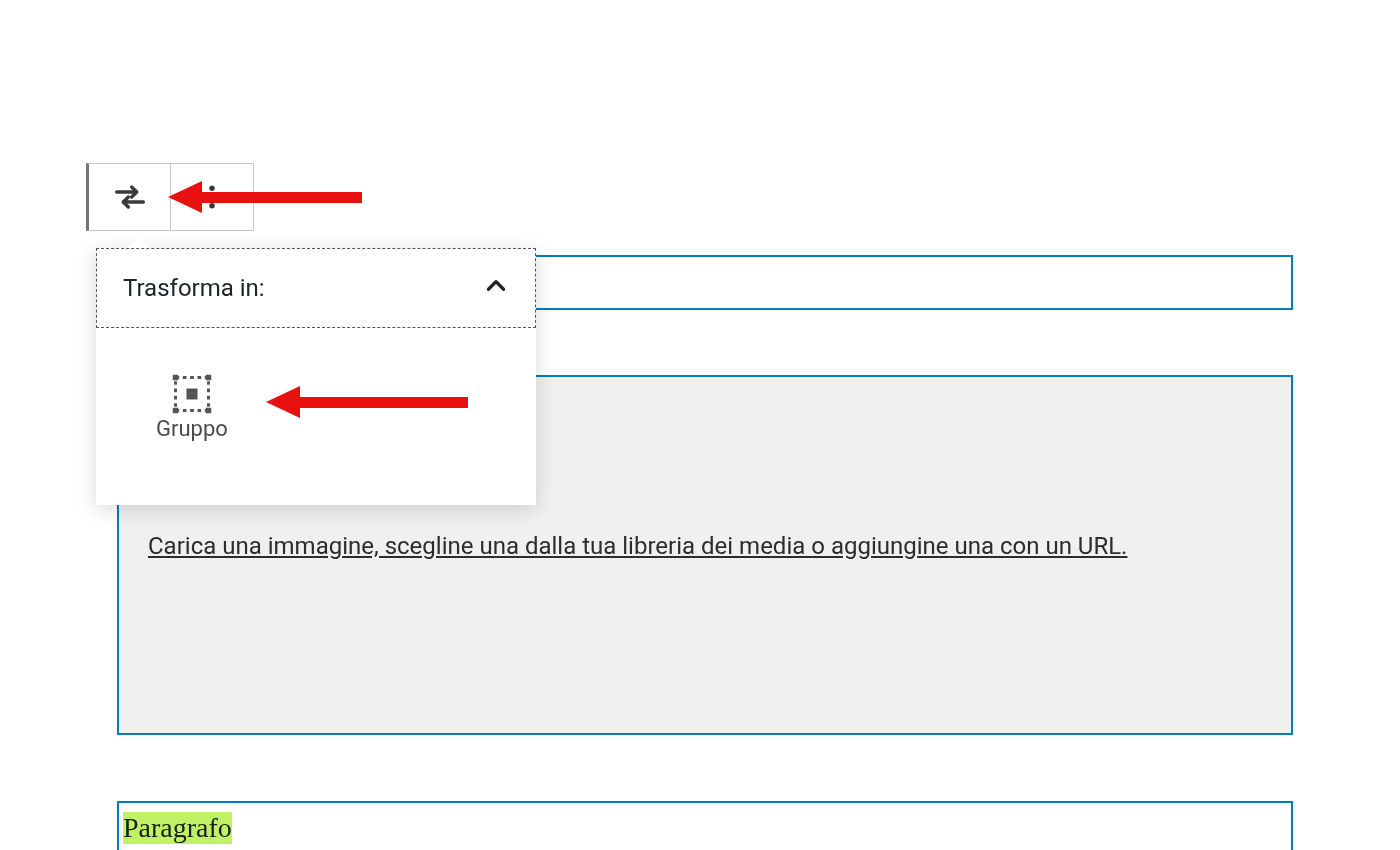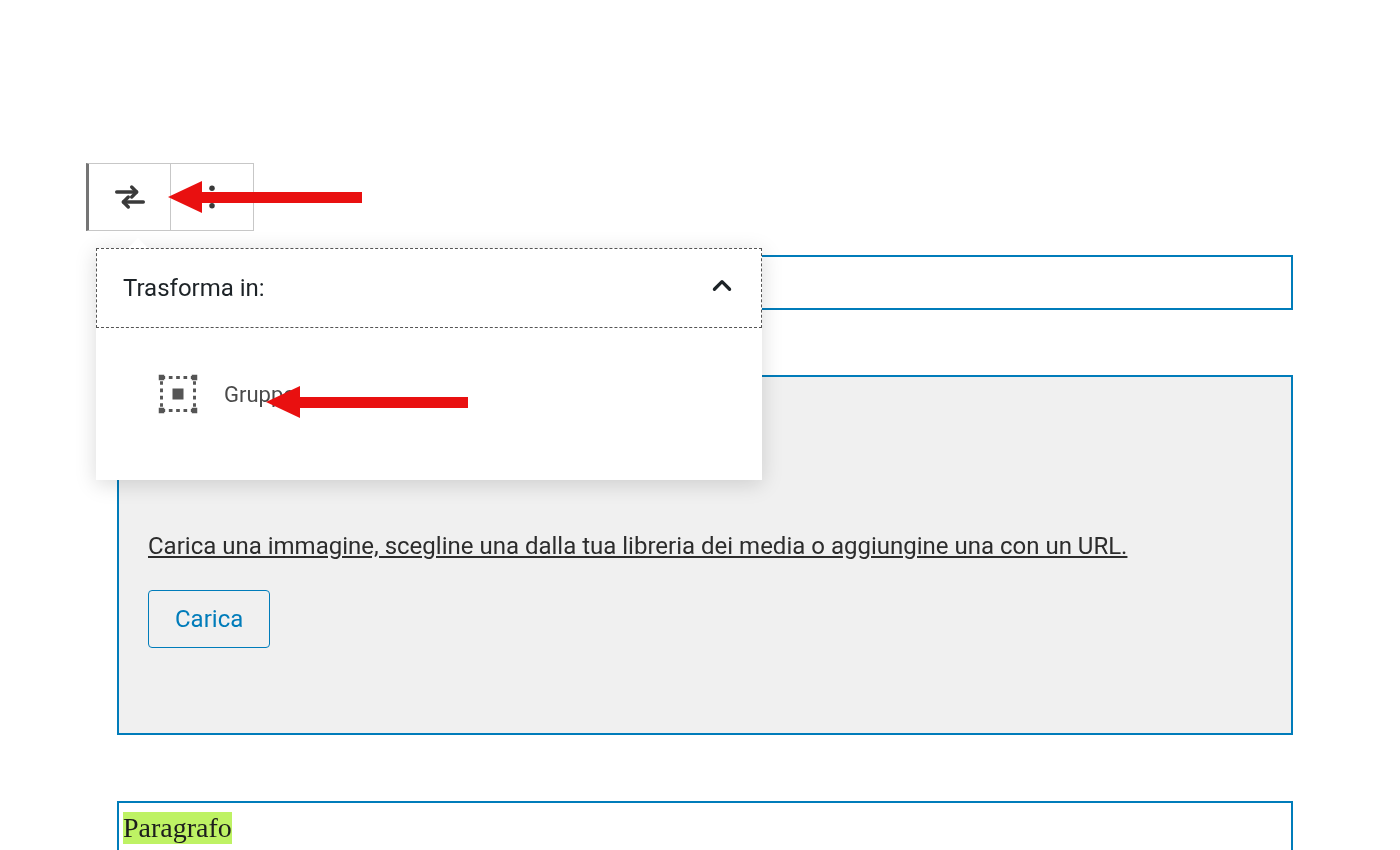--- a/index.html
+++ b/index.html
@@ -32,21 +32,21 @@
       border-right: 1px solid #c7c7c7;
       cursor: pointer;
       background: #fff;
     }
     .toolbar-btn:last-child { border-right: none; }
     .toolbar-btn svg { display: block; }
     .popover {
       position: absolute;
       left: 96px;
       top: 168px;
-      width: 666px;
+      width: 440px;
       background: #fff;
       box-shadow: 0 4px 20px rgba(0,0,0,0.15);
       z-index: 9;
     }
     .popover::before {
       content: "";
       position: absolute;
       top: -10px;
       left: 32px;
       width: 0; height: 0;
@@ -65,22 +65,22 @@
       font-size: 24px;
       color: #1d2327;
       font-weight: 400;
     }
     .popover-body {
       padding: 40px 30px 60px 30px;
       display: flex;
     }
     .transform-option {
       display: flex;
-      align-items: center;
-      gap: 24px;
+      flex-direction: column;
+      align-items: center;
       cursor: pointer;
       padding: 4px 30px;
     }
     .transform-option-icon {
       width: 44px;
       height: 44px;
       display: flex;
       align-items: center;
       justify-content: center;
     }
@@ -172,21 +172,20 @@
 
 <div class="canvas">
 
   <div class="block-heading"></div>
 
   <div class="block-image"></div>
 
   <div class="upload-instruction">Carica una immagine, scegline una dalla tua libreria dei media o aggiungine una con un URL.</div>
 
   <div class="btn-row">
-    <button class="wp-btn">Carica</button>
   </div>
 
   <div class="block-paragraph">
     <span class="paragraph-text">Paragrafo</span>
   </div>
 
   <div class="toolbar">
     <div class="toolbar-btn">
       <span>
         <svg width="40" height="40" viewBox="0 0 24 24" fill="none" stroke="#3a3a3a" stroke-width="2" stroke-linecap="round" stroke-linejoin="round">

